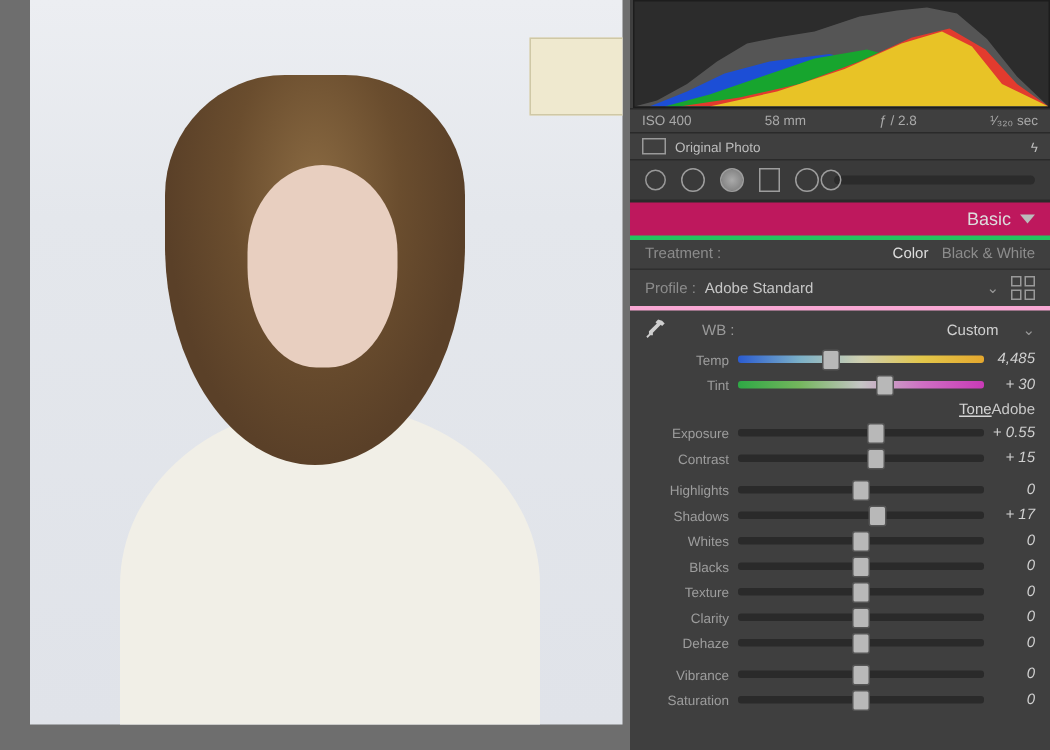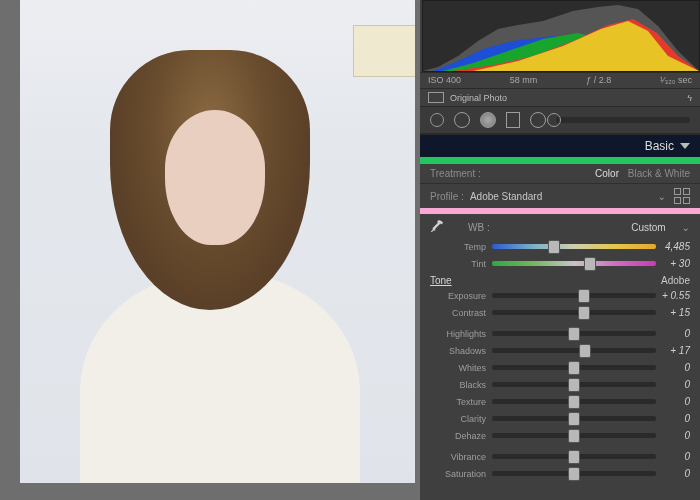--- a/index.html
+++ b/index.html
@@ -16,38 +16,38 @@
 .hist svg{width:100%;height:100%;}
 .metarow{display:flex;justify-content:space-between;padding:2px 8px 3px 8px;border-top:1px solid #2a2a2a;font-size:9px;color:#a9a9a9;text-align:right;}
 .orig{display:flex;align-items:center;padding:3px 8px;border-top:1px solid #2a2a2a;font-size:9px;}
 .orig .bolt{margin-left:auto;}
 .toolstrip{display:flex;align-items:center;gap:10px;padding:5px 10px;border-top:1px solid #2a2a2a;border-bottom:1px solid #2a2a2a;background:#3a3a3a;}
 .circ{width:14px;height:14px;border:1px solid #9d9d9d;border-radius:50%;background:transparent;}
 .circ.f{background:radial-gradient(circle at 50% 50%,#aaa 0%,#777 100%);}
 .sq{width:12px;height:14px;border:1px solid #9d9d9d;}
 .long{flex:1;height:6px;border-radius:3px;background:#2b2b2b;position:relative;}
 .long::before{content:"";position:absolute;left:-9px;top:-4px;width:12px;height:12px;border:1px solid #9d9d9d;border-radius:50%;}
-.sectionhdr{display:flex;align-items:center;justify-content:flex-end;padding:4px 10px;background:#0f172a;border-top:1px solid #2a2a2a;border-bottom:7px solid #22c55e;color:#ddd;font-size:12px;}
+.sectionhdr{display:flex;align-items:center;justify-content:flex-end;padding:4px 10px;background:#be185d;border-top:1px solid #2a2a2a;border-bottom:3px solid #22c55e;color:#ddd;font-size:12px;}
 .tri{width:0;height:0;border-left:5px solid transparent;border-right:5px solid transparent;border-top:6px solid #bbb;margin-left:6px;}
 .row{display:flex;align-items:center;padding:3px 10px;}
 .lbl{width:56px;text-align:right;padding-right:6px;color:#9d9d9d;font-size:9px;}
 .val{width:34px;text-align:right;color:#cfcfcf;font-size:10px;font-style:italic;}
 .track{flex:1;height:5px;position:relative;border-radius:2px;background:#2a2a2a;}
 .track.temp{background:linear-gradient(90deg,#2a5bd1,#7bb0c8,#cfcfb0,#e3c74a,#e5a82e);}
 .track.tint{background:linear-gradient(90deg,#2ea845,#74b65d,#c5c5c5,#cf6fc3,#c93ab7);}
 .knob{position:absolute;top:-4px;width:10px;height:12px;background:#b8b8b8;border:1px solid #555;border-radius:2px;transform:translateX(-50%);}
 .subhdr{display:flex;padding:3px 10px 1px 10px;}
-.subhdr .t{flex:1;text-align:left;color:#d5d5d5;font-size:10px;text-decoration:underline;}
+.subhdr .t{flex:1;text-align:right;color:#d5d5d5;font-size:10px;text-decoration:underline;}
 .subhdr .auto{color:#c8c8c8;font-size:10px;}
 .treat{display:flex;padding:4px 10px;border-bottom:1px solid #2f2f2f;font-size:10px;}
 .treat .tl{color:#8c8c8c;}
 .treat .opts{margin-left:auto;}
 .treat .on{color:#dedede;text-align:right;}
 .treat .off{color:#8c8c8c;margin-left:6px;}
-.profile{display:flex;align-items:center;padding:4px 10px;border-bottom:6px solid #f9a8d4;font-size:10px;color:#c7c7c7;}
+.profile{display:flex;align-items:center;padding:4px 10px;border-bottom:3px solid #f9a8d4;font-size:10px;color:#c7c7c7;}
 .profile .pl{color:#8c8c8c;margin-right:6px;}
 .profile .chev{margin-left:auto;margin-right:8px;color:#999;}
 .grid4{display:grid;grid-template-columns:7px 7px;grid-template-rows:7px 7px;gap:2px;}
 .grid4 div{border:1px solid #9a9a9a;}
 .wbrow{display:flex;align-items:center;padding:5px 10px 3px 10px;font-size:10px;gap:12px;}
 .eyed{width:14px;height:16px;color:#cfcfcf;}
 .wbrow .wbl{margin-left:12px;color:#9a9a9a;}
 .wbrow .wbv{margin-left:auto;color:#d0d0d0;}
 .sep{height:4px;}
 </style>

